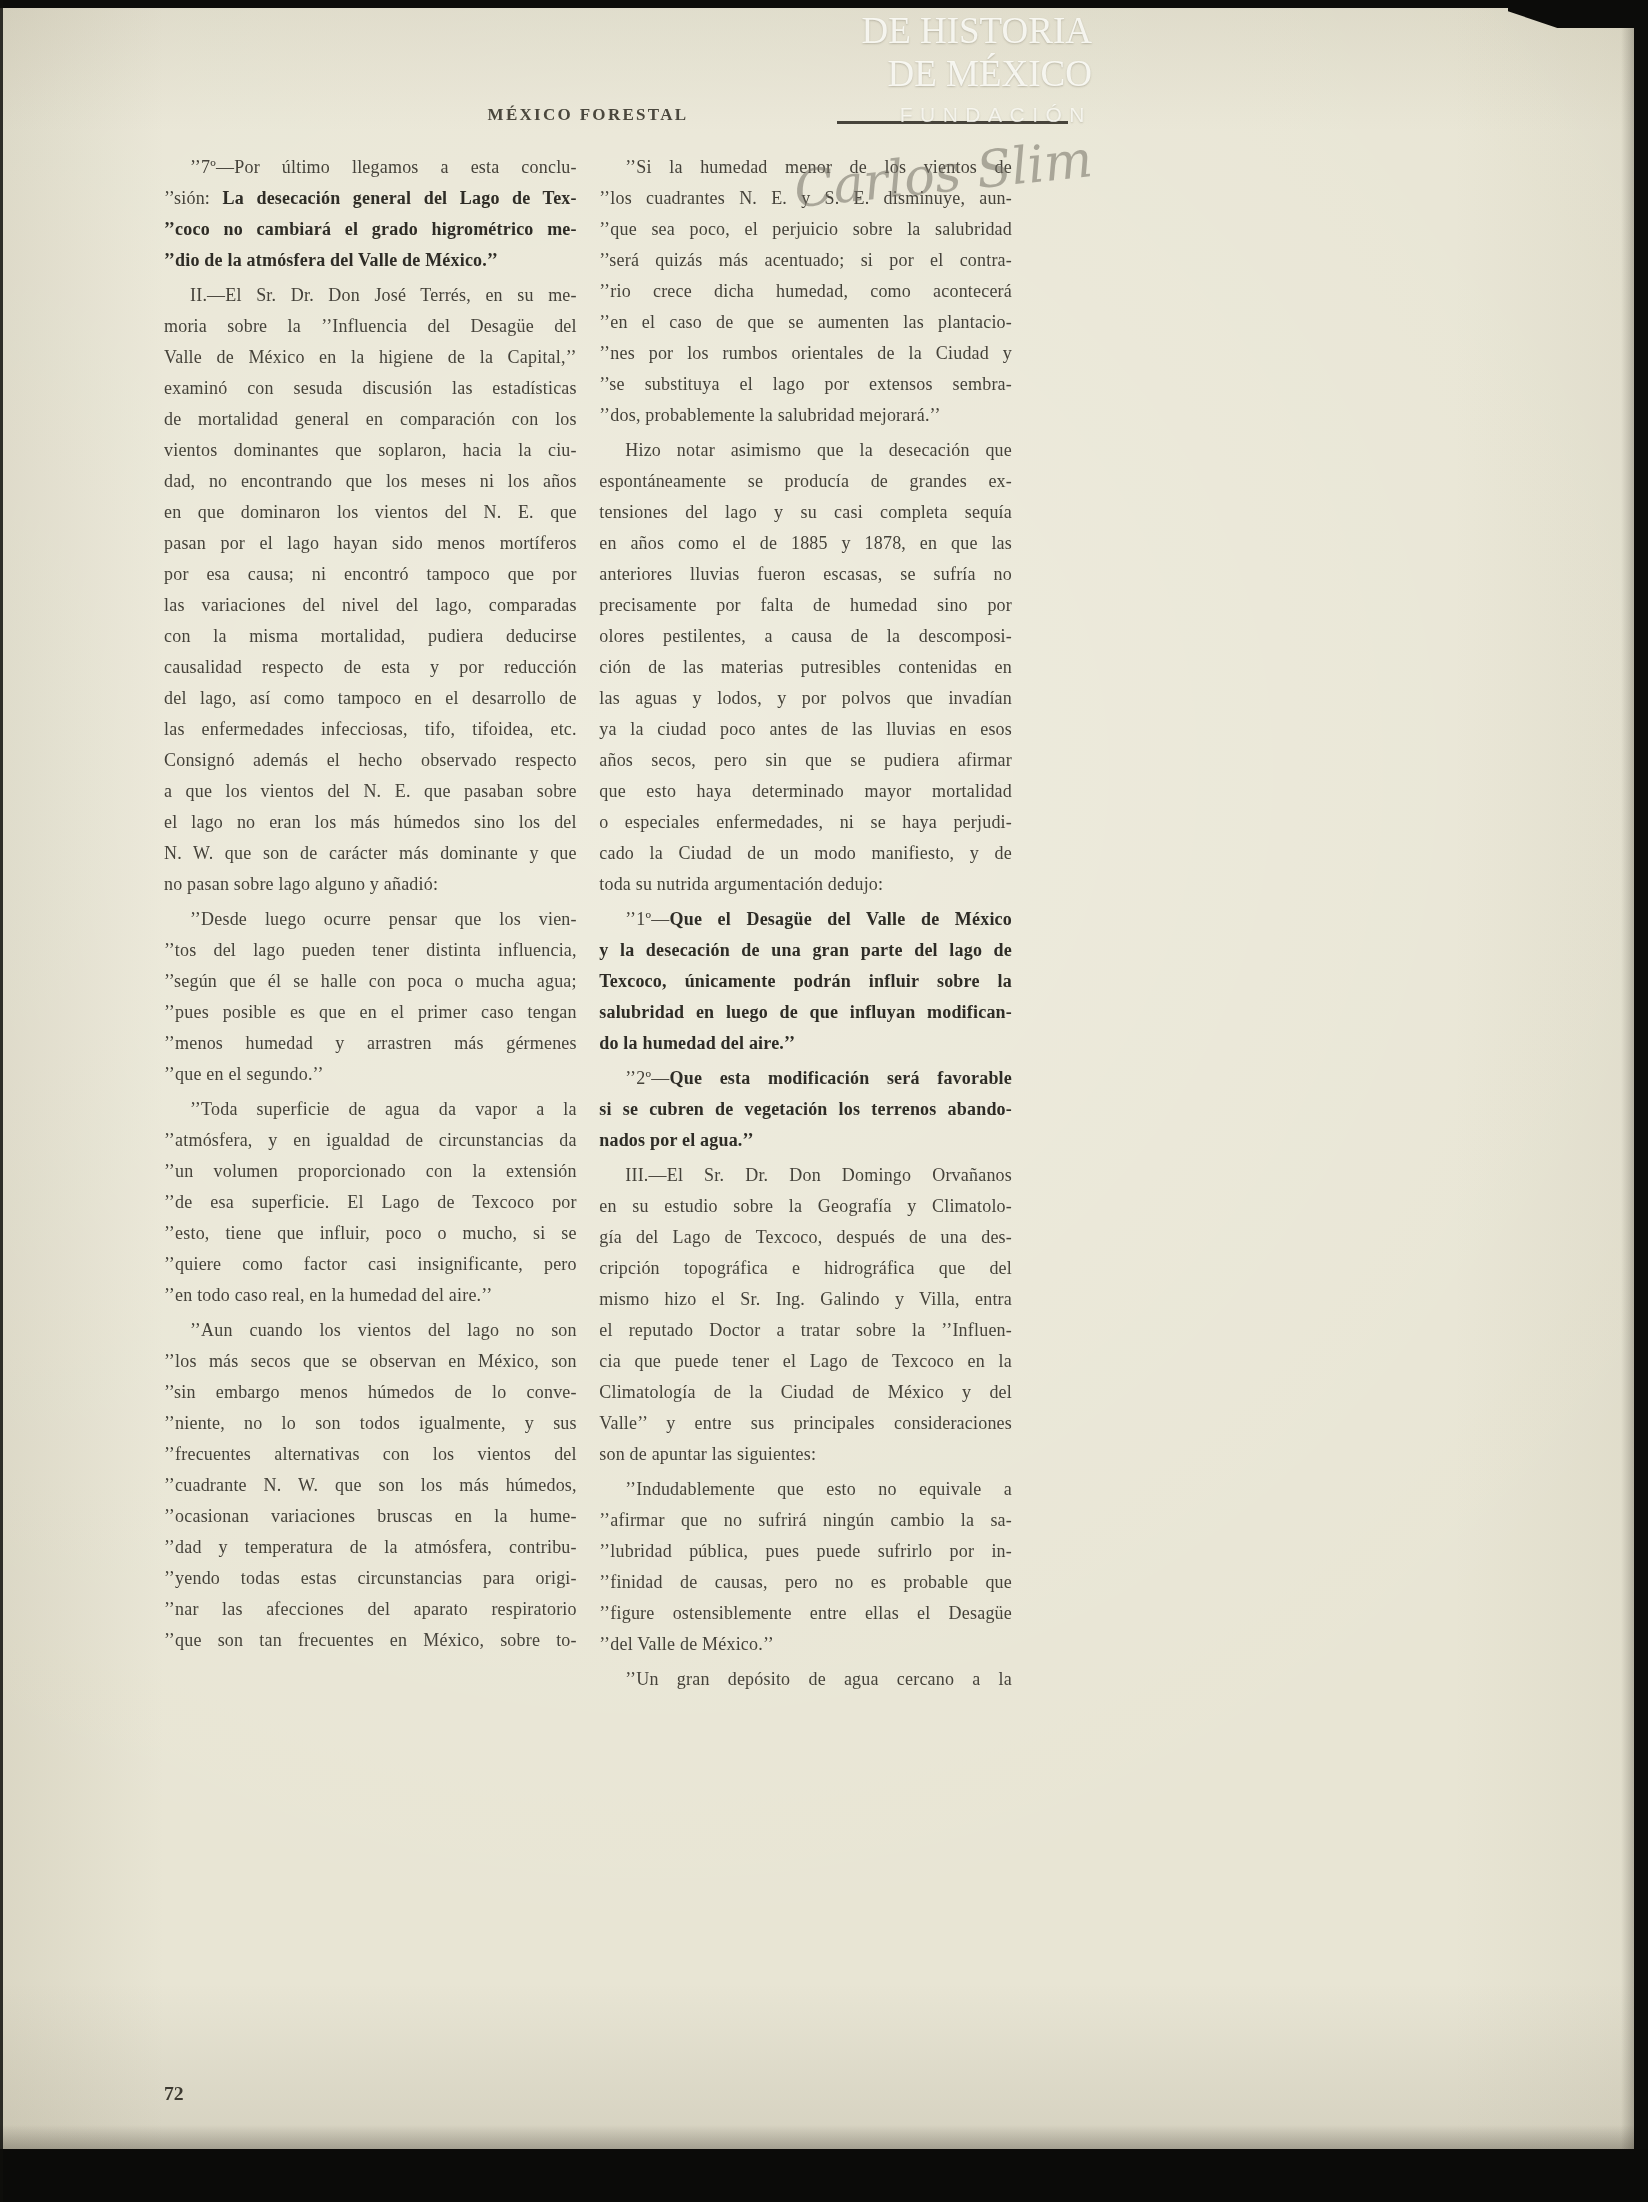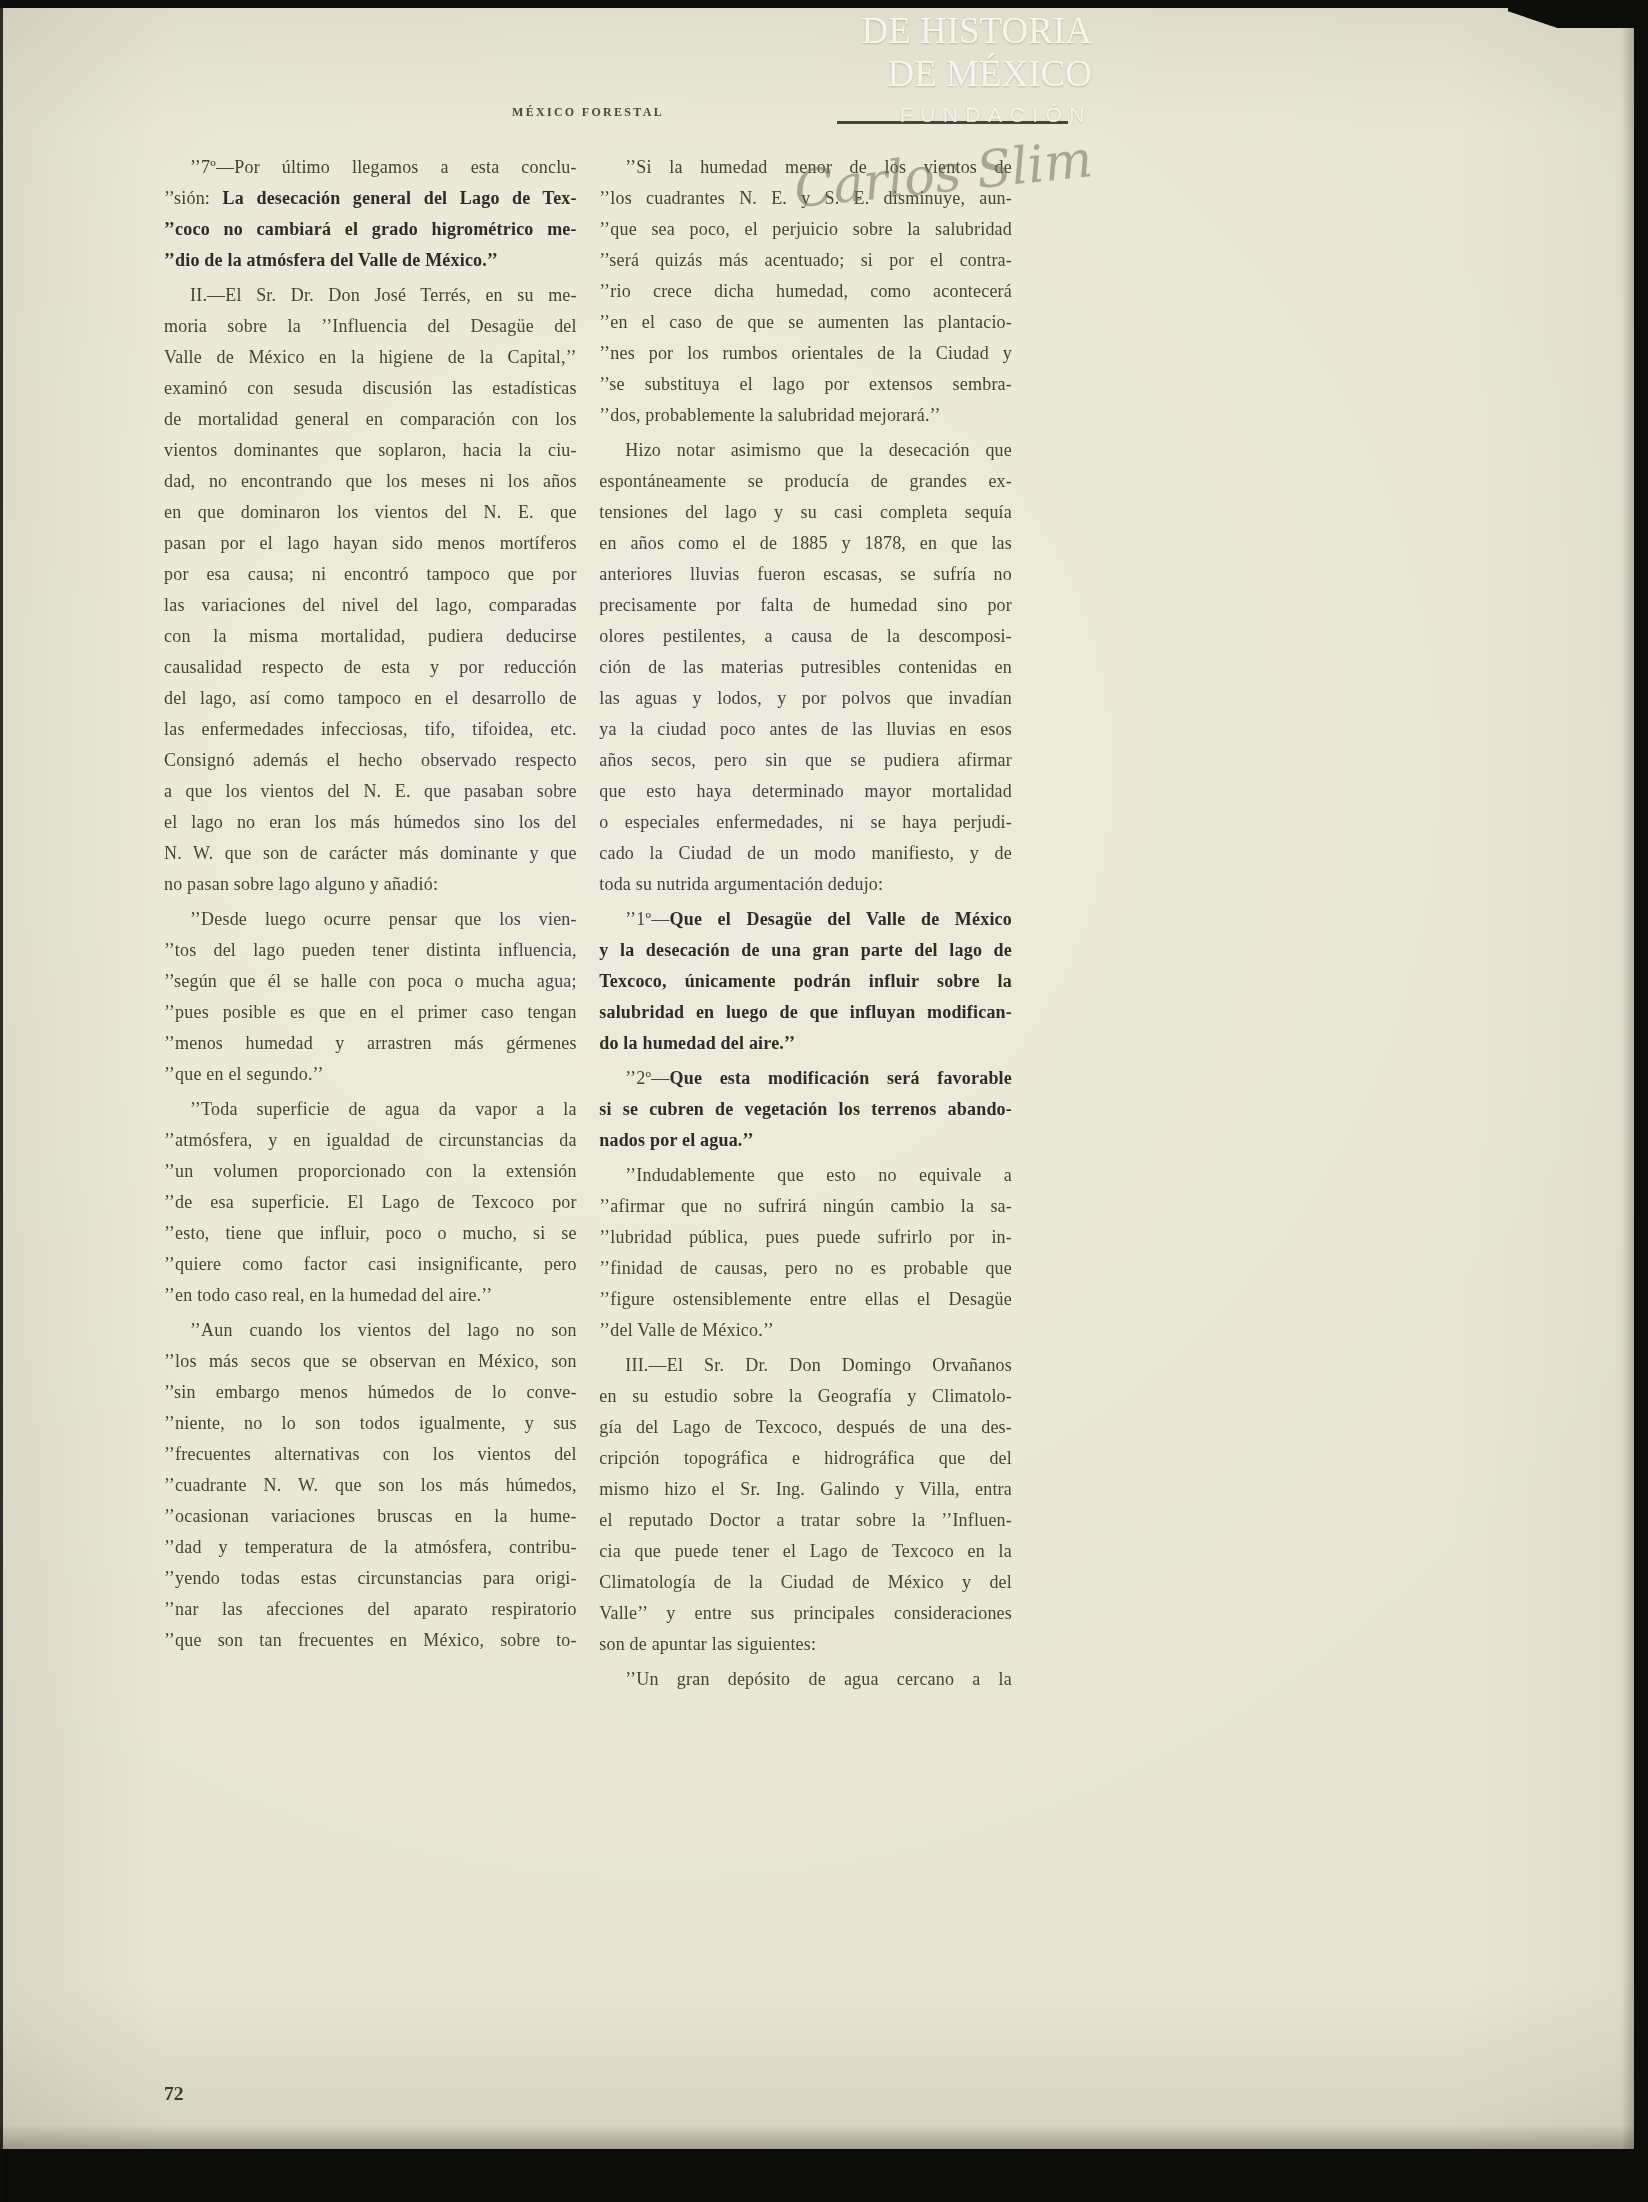--- a/index.html
+++ b/index.html
@@ -11,21 +11,21 @@
   .paper-tint {
     position:absolute; inset:0; pointer-events:none;
     background:
       radial-gradient(ellipse 120% 90% at 40% 35%, rgba(255,255,250,0.28), rgba(0,0,0,0) 60%),
       linear-gradient(to right, rgba(120,110,80,0.12), rgba(0,0,0,0) 10%, rgba(0,0,0,0) 88%, rgba(120,110,80,0.08)),
       linear-gradient(to bottom, rgba(120,110,80,0.10), rgba(0,0,0,0) 6%, rgba(0,0,0,0) 90%, rgba(90,80,60,0.18));
   }
   
   .journal-header {
     position:absolute; top:105px; left:164px; width:848px; text-align:center;
-    font-weight:bold; font-size:12px; letter-spacing:2.3px; color:#4a473d;
+    font-weight:bold; font-size:17px; letter-spacing:2.3px; color:#4a473d;
   }
   .header-rule { position:absolute; top:121px; left:837px; width:231px; height:2.8px; background:#47443b; }
   
   .textblock {
     position:absolute; left:164px; top:152px; width:848px;
     display:flex; gap:22.5px; color:#45423a; font-size:18px;
   }
   .column { flex:1; min-width:0; }
   .para + .para { margin-top:4px; }
   .line {
@@ -174,40 +174,40 @@
           <div class="line"><span class="b">Texcoco, únicamente podrán influir sobre la</span></div>
           <div class="line"><span class="b">salubridad en luego de que influyan modifican-</span></div>
           <div class="line pl"><span class="b">do la humedad del aire.’’</span></div>
         </div>
         <div class="para">
           <div class="line fi"><span>’’2º—</span><span class="b">Que esta modificación será favorable</span></div>
           <div class="line"><span class="b">si se cubren de vegetación los terrenos abando-</span></div>
           <div class="line pl"><span class="b">nados por el agua.’’</span></div>
         </div>
         <div class="para">
-          <div class="line fi"><span>’’Indudablemente que esto no equivale a</span></div>
-          <div class="line"><span>’’afirmar que no sufrirá ningún cambio la sa-</span></div>
-          <div class="line"><span>’’lubridad pública, pues puede sufrirlo por in-</span></div>
-          <div class="line"><span>’’finidad de causas, pero no es probable que</span></div>
-          <div class="line"><span>’’figure ostensiblemente entre ellas el Desagüe</span></div>
-          <div class="line pl"><span>’’del Valle de México.’’</span></div>
-        </div>
-        <div class="para">
           <div class="line fi"><span>III.—El Sr. Dr. Don Domingo Orvañanos</span></div>
           <div class="line"><span>en su estudio sobre la Geografía y Climatolo-</span></div>
           <div class="line"><span>gía del Lago de Texcoco, después de una des-</span></div>
           <div class="line"><span>cripción topográfica e hidrográfica que del</span></div>
           <div class="line"><span>mismo hizo el Sr. Ing. Galindo y Villa, entra</span></div>
           <div class="line"><span>el reputado Doctor a tratar sobre la ’’Influen-</span></div>
           <div class="line"><span>cia que puede tener el Lago de Texcoco en la</span></div>
           <div class="line"><span>Climatología de la Ciudad de México y del</span></div>
           <div class="line"><span>Valle’’ y entre sus principales consideraciones</span></div>
           <div class="line pl"><span>son de apuntar las siguientes:</span></div>
         </div>
         <div class="para">
+          <div class="line fi"><span>’’Indudablemente que esto no equivale a</span></div>
+          <div class="line"><span>’’afirmar que no sufrirá ningún cambio la sa-</span></div>
+          <div class="line"><span>’’lubridad pública, pues puede sufrirlo por in-</span></div>
+          <div class="line"><span>’’finidad de causas, pero no es probable que</span></div>
+          <div class="line"><span>’’figure ostensiblemente entre ellas el Desagüe</span></div>
+          <div class="line pl"><span>’’del Valle de México.’’</span></div>
+        </div>
+        <div class="para">
           <div class="line fi"><span>’’Un gran depósito de agua cercano a la</span></div>
         </div>
       </div>
   </div>
 
   <div class="page-number">72</div>
 
   <div class="watermark">
     <div class="wm-line">DE HISTORIA</div>
     <div class="wm-line">DE MÉXICO</div>

